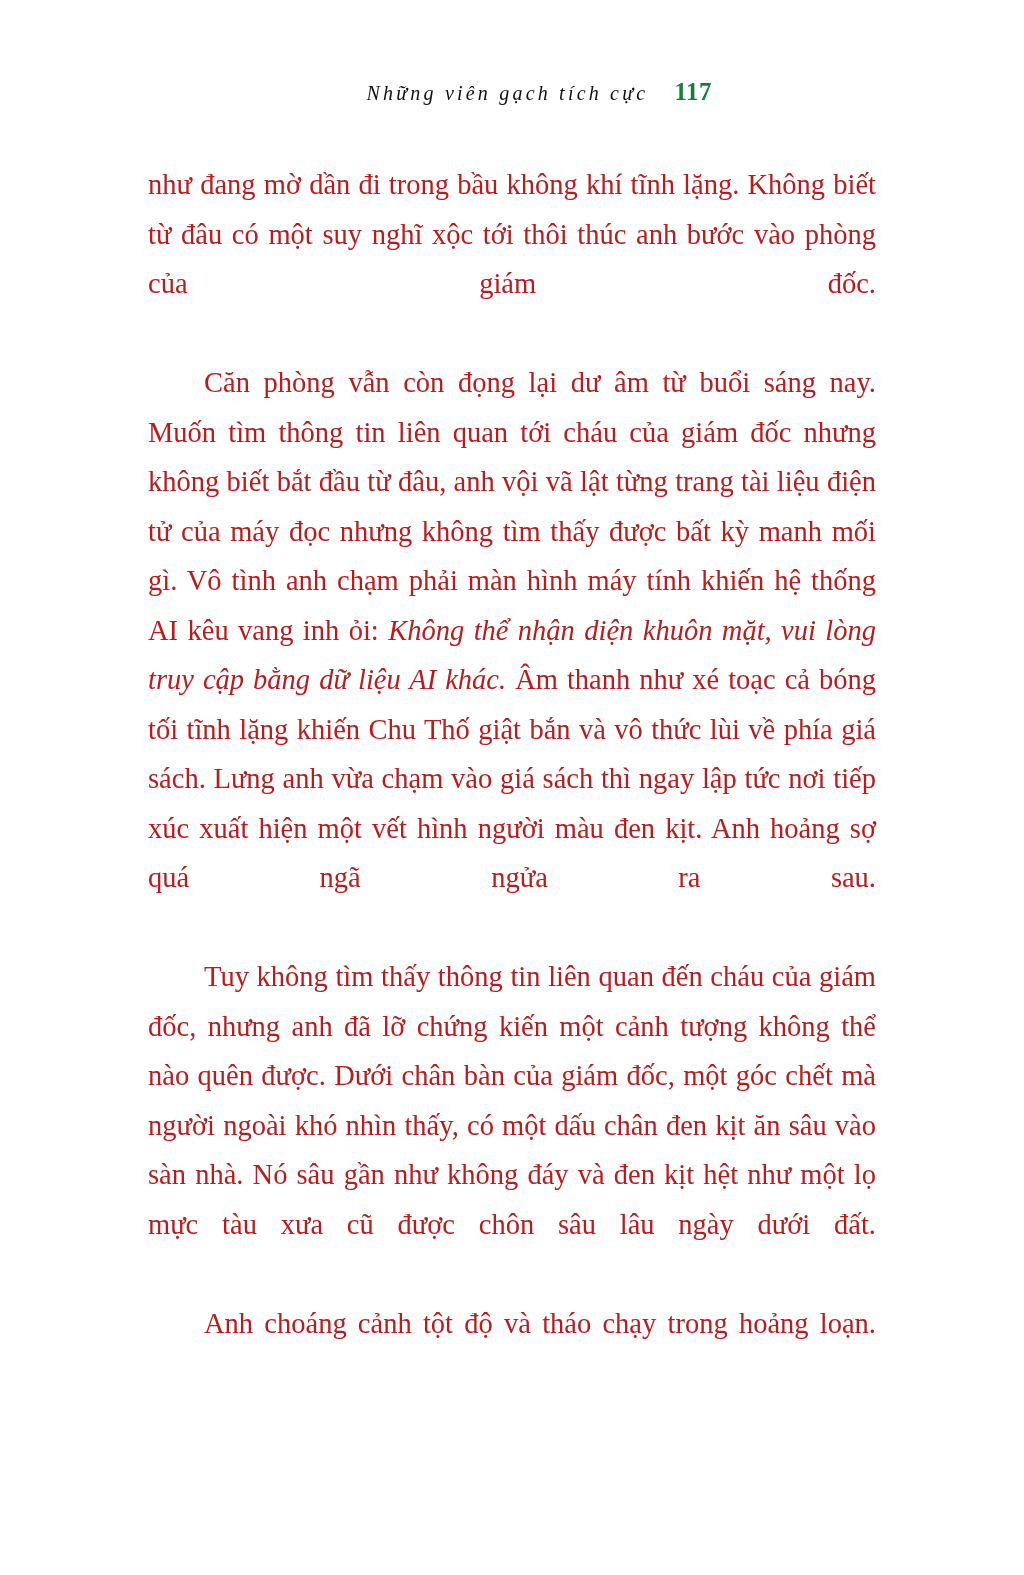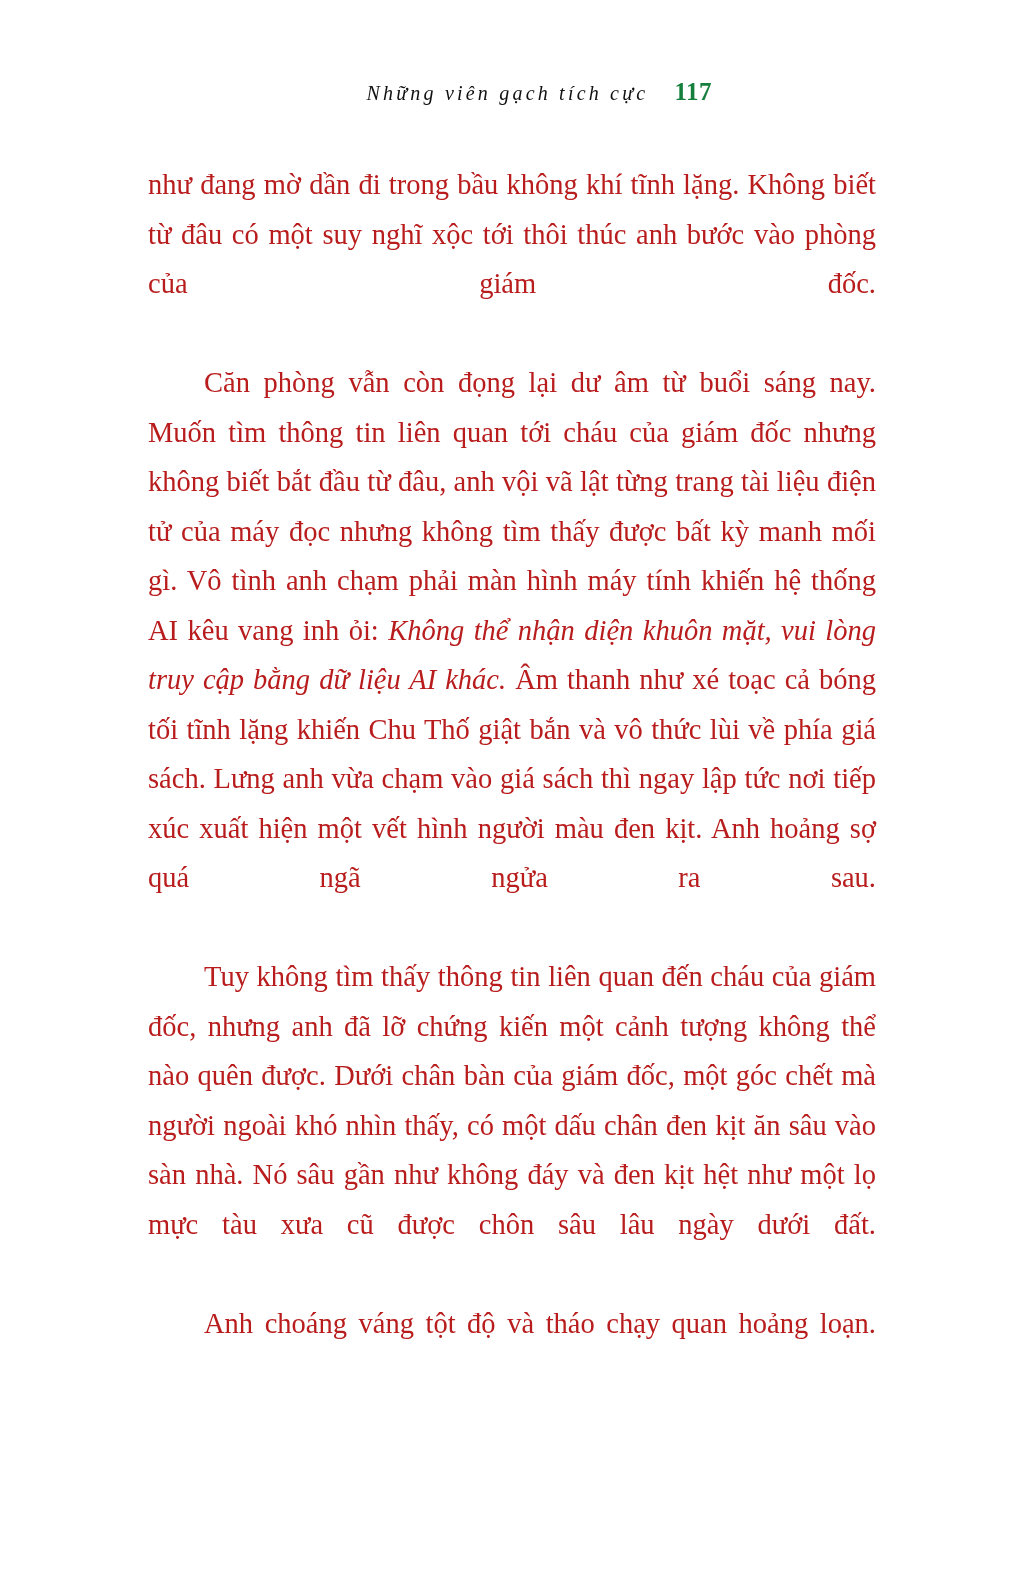--- a/index.html
+++ b/index.html
@@ -82,16 +82,16 @@
 
   <div class="header">
     <div class="header-title">Những viên gạch tích cực</div>
     <div class="header-page-number">117</div>
   </div>
 
   <div class="body-text" id="body-text">
       <p class="no-indent"><span>như đang mờ dần đi trong bầu không khí tĩnh lặng. Không biết từ đâu có một suy nghĩ xộc tới thôi thúc anh bước vào phòng của giám đốc.</span></p>
       <p><span>Căn phòng vẫn còn đọng lại dư âm từ buổi sáng nay. Muốn tìm thông tin liên quan tới cháu của giám đốc nhưng không biết bắt đầu từ đâu, anh vội vã lật từng trang tài liệu điện tử của máy đọc nhưng không tìm thấy được bất kỳ manh mối gì. Vô tình anh chạm phải màn hình máy tính khiến hệ thống AI kêu vang inh ỏi: </span><span class="ital">Không thể nhận diện khuôn mặt, vui lòng truy cập bằng dữ liệu AI khác.</span><span> Âm thanh như xé toạc cả bóng tối tĩnh lặng khiến Chu Thố giật bắn và vô thức lùi về phía giá sách. Lưng anh vừa chạm vào giá sách thì ngay lập tức nơi tiếp xúc xuất hiện một vết hình người màu đen kịt. Anh hoảng sợ quá ngã ngửa ra sau.</span></p>
       <p><span>Tuy không tìm thấy thông tin liên quan đến cháu của giám đốc, nhưng anh đã lỡ chứng kiến một cảnh tượng không thể nào quên được. Dưới chân bàn của giám đốc, một góc chết mà người ngoài khó nhìn thấy, có một dấu chân đen kịt ăn sâu vào sàn nhà. Nó sâu gần như không đáy và đen kịt hệt như một lọ mực tàu xưa cũ được chôn sâu lâu ngày dưới đất.</span></p>
-      <p><span>Anh choáng váng tột độ và tháo chạy quan hoảng loạn.</span></p>
+      <p><span>Anh choáng cảnh tột độ và tháo chạy trong hoảng loạn.</span></p>
     </div>
 
 </div>
 
 </body></html>

